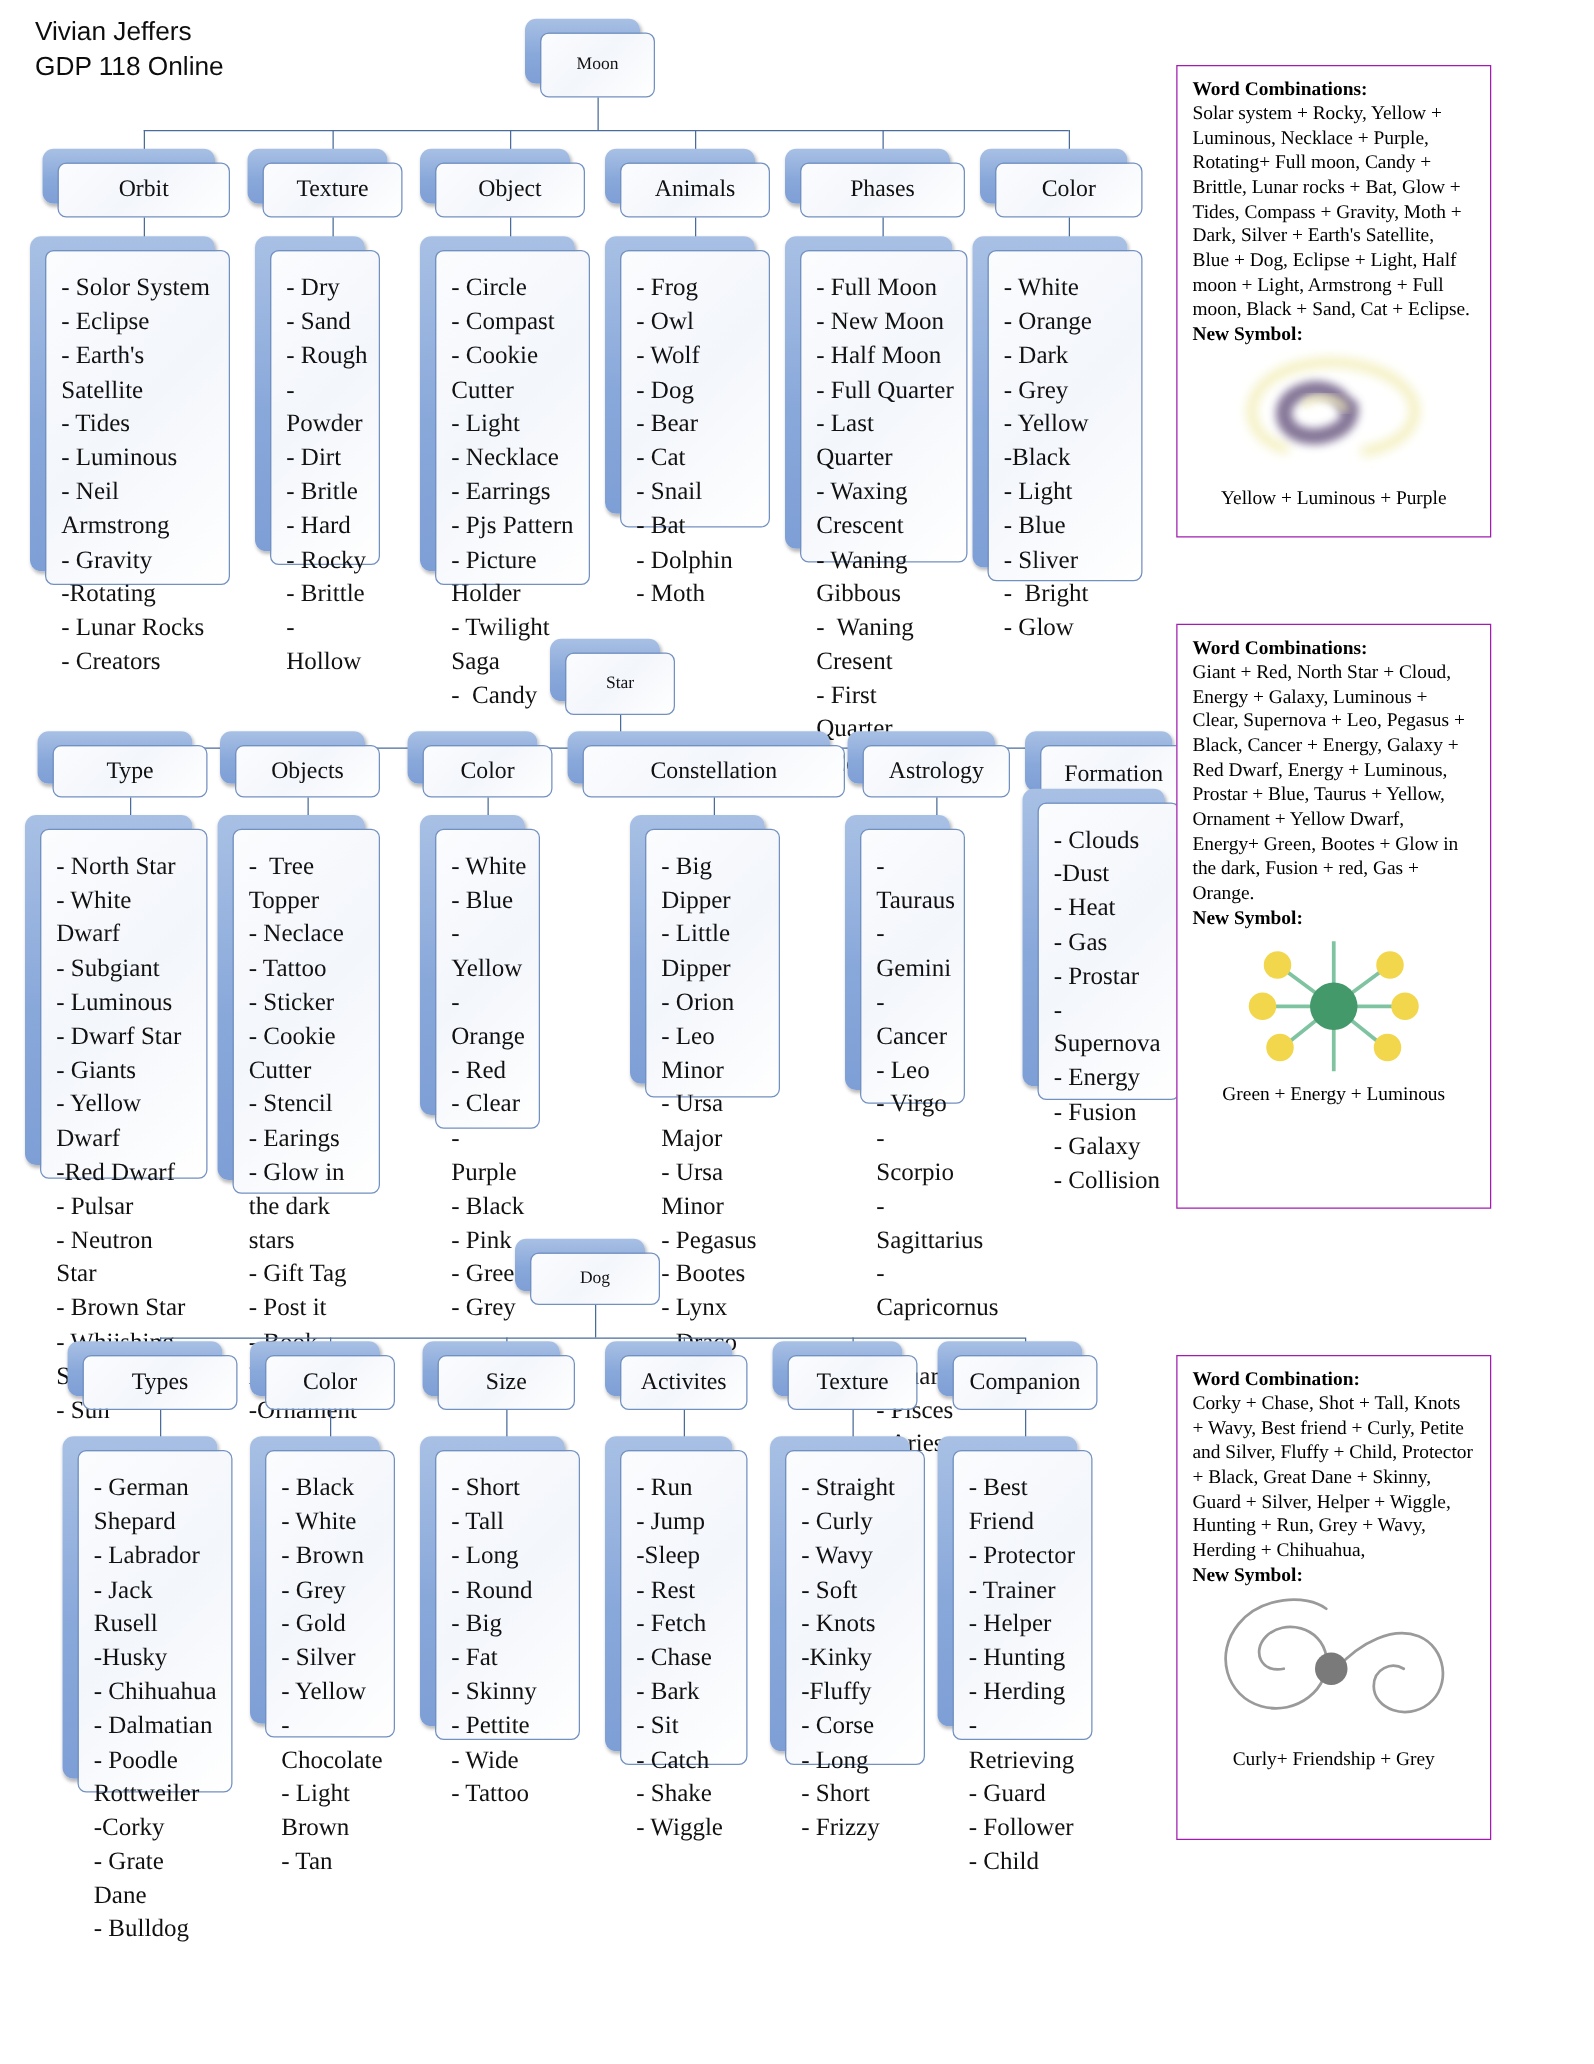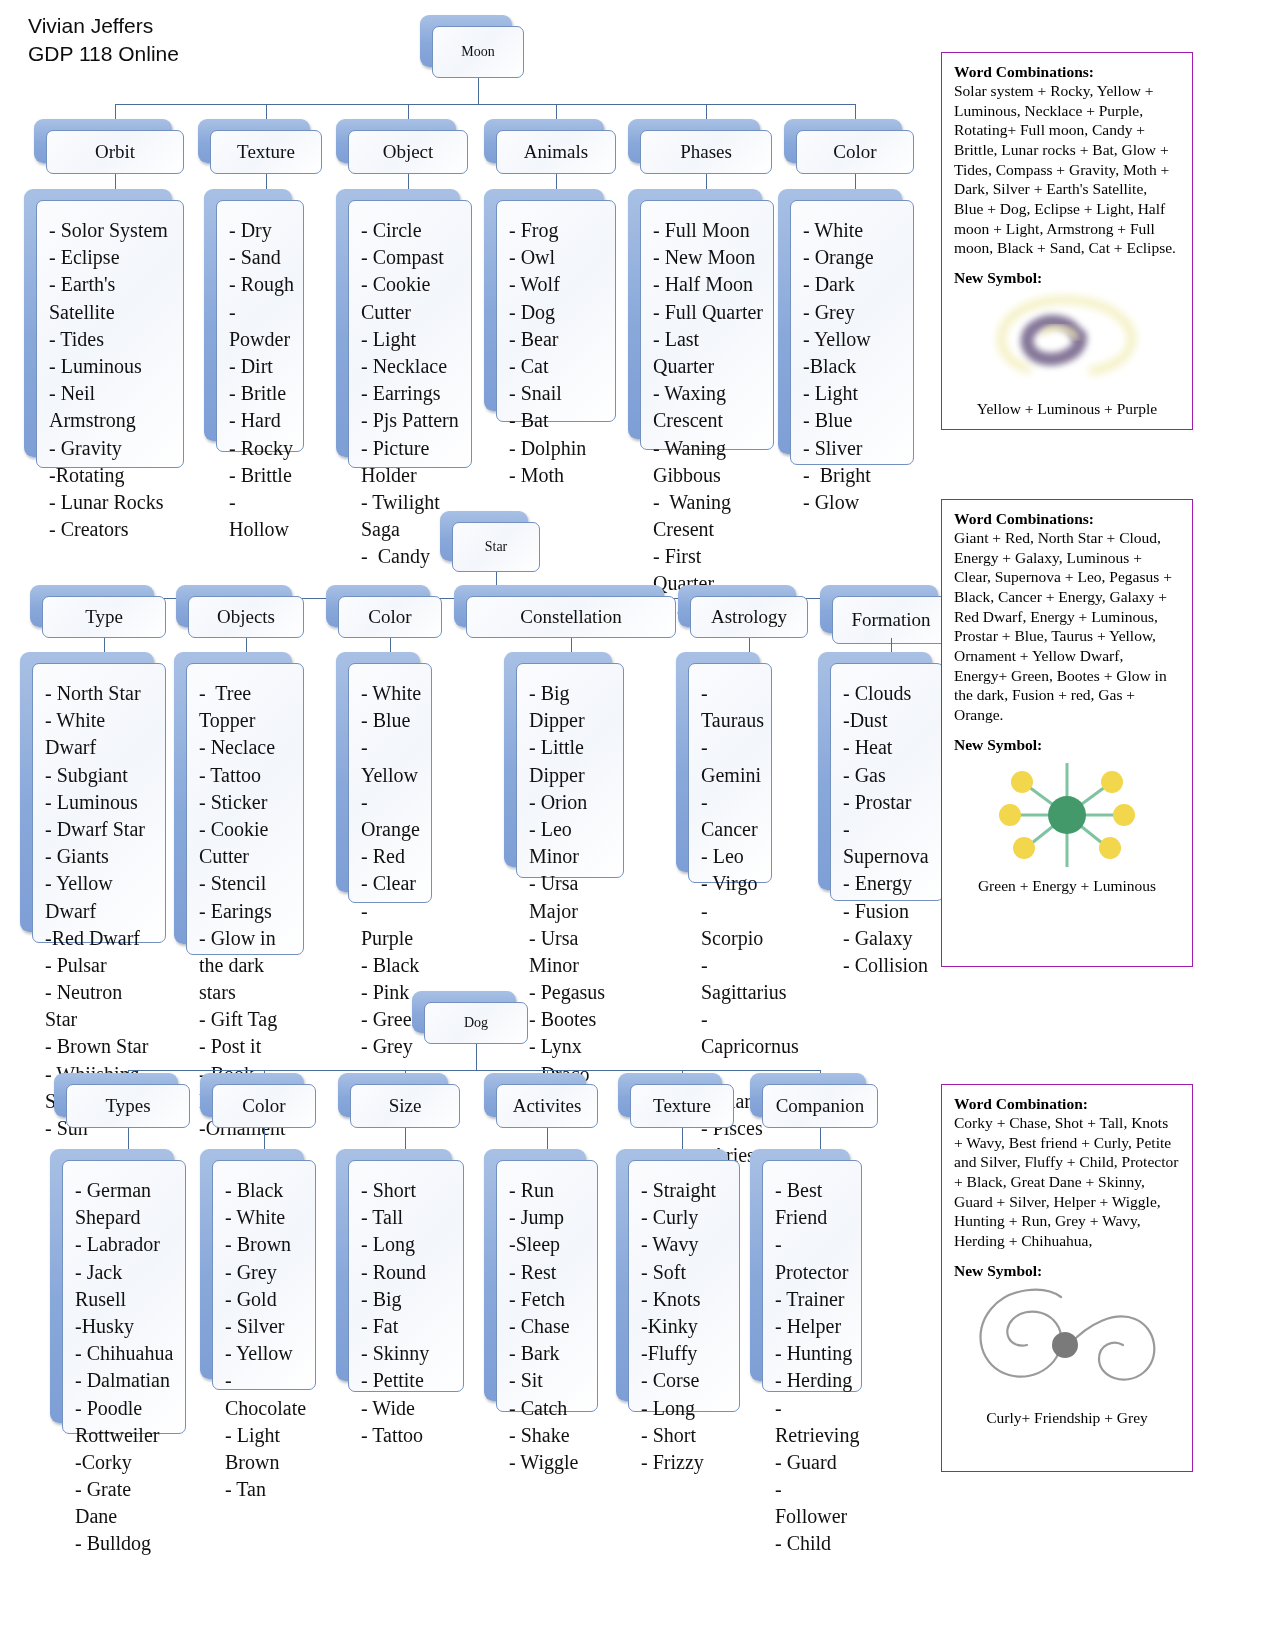--- a/index.html
+++ b/index.html
@@ -35,21 +35,21 @@
   }
   .listbox .face .li{white-space:pre-wrap;}
   
   .ln{position:absolute;background:#4a6c9b;}
   .lnh{height:1.4px;}
   .lnv{width:1.4px;}
   
   .panel{position:absolute;border:1px solid #a21caf;background:#fff;box-sizing:border-box;padding:10px 12px 12px 12px;}
   .panel .wc-head{font-weight:bold;font-size:15.5px;color:#000;}
   .panel .wc-body{font-size:15.5px;line-height:1.27;color:#000;}
-  .panel .ns-head{font-weight:bold;font-size:15.5px;color:#000;margin-top:11px;}
+  .panel .ns-head{font-weight:bold;font-size:15.5px;color:#000;margin-top:1px;}
   .panel .sym{display:flex;align-items:center;justify-content:center;}
   .panel .cap{font-size:15.5px;color:#000;text-align:center;line-height:1.25;}
 </style>
 </head>
 <body>
 
 <div id="title-block">
   <div>Vivian Jeffers</div>
   <div>GDP 118 Online</div>
 </div>
@@ -305,21 +305,21 @@
         <div class="li">- Pisces</div>
         <div class="li">- Aries</div>
       </div>
     </div>
     <div class="ln lnh" style="left: 891px; top: 598px; width: 1.4px;"></div>
     <div class="node head" style="left: 832px; top: 596px; width: 118px; height: 48px;">
       <div class="shadow"></div>
       <div class="face">Formation</div>
     </div>
     <div class="ln lnv" style="left: 891px; top: 638px; width: 1.4px; height: 25px;"></div>
-    <div class="node listbox" style="left: 830px; top: 663px; width: 114px; height: 238px;">
+    <div class="node listbox" style="left: 830px; top: 642px; width: 114px; height: 238px;">
       <div class="shadow"></div>
       <div class="face">
         <div class="li">- Clouds</div>
         <div class="li">-Dust</div>
         <div class="li">- Heat</div>
         <div class="li">- Gas</div>
         <div class="li">- Prostar</div>
         <div class="li">- Supernova</div>
         <div class="li">- Energy</div>
         <div class="li">- Fusion</div>
@@ -440,21 +440,21 @@
         <div class="li">- Short</div>
         <div class="li">- Frizzy</div>
       </div>
     </div>
     <div class="ln lnv" style="left: 820px; top: 1070px; width: 1.4px; height: 14px;"></div>
     <div class="node head" style="left: 762px; top: 1084px; width: 116px; height: 44px;">
       <div class="shadow"></div>
       <div class="face">Companion</div>
     </div>
     <div class="ln lnv" style="left: 820px; top: 1128px; width: 1.4px; height: 32px;"></div>
-    <div class="node listbox" style="left: 762px; top: 1160px; width: 100px; height: 232px;">
+    <div class="node listbox" style="left: 762px; top: 1160px; width: 112px; height: 232px;">
       <div class="shadow"></div>
       <div class="face">
         <div class="li">- Best Friend</div>
         <div class="li">- Protector</div>
         <div class="li">- Trainer</div>
         <div class="li">- Helper</div>
         <div class="li">- Hunting</div>
         <div class="li">- Herding</div>
         <div class="li">- Retrieving</div>
         <div class="li">- Guard</div>

